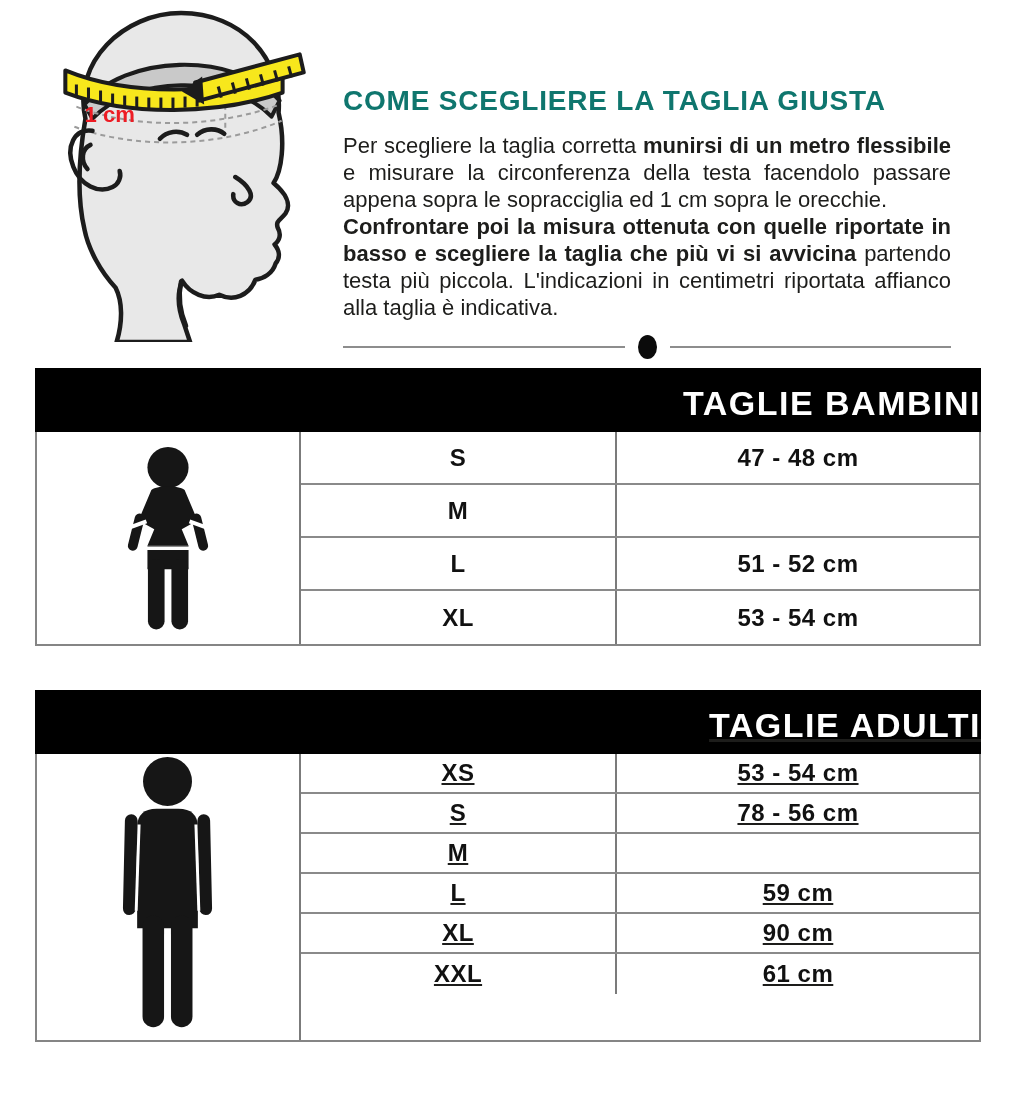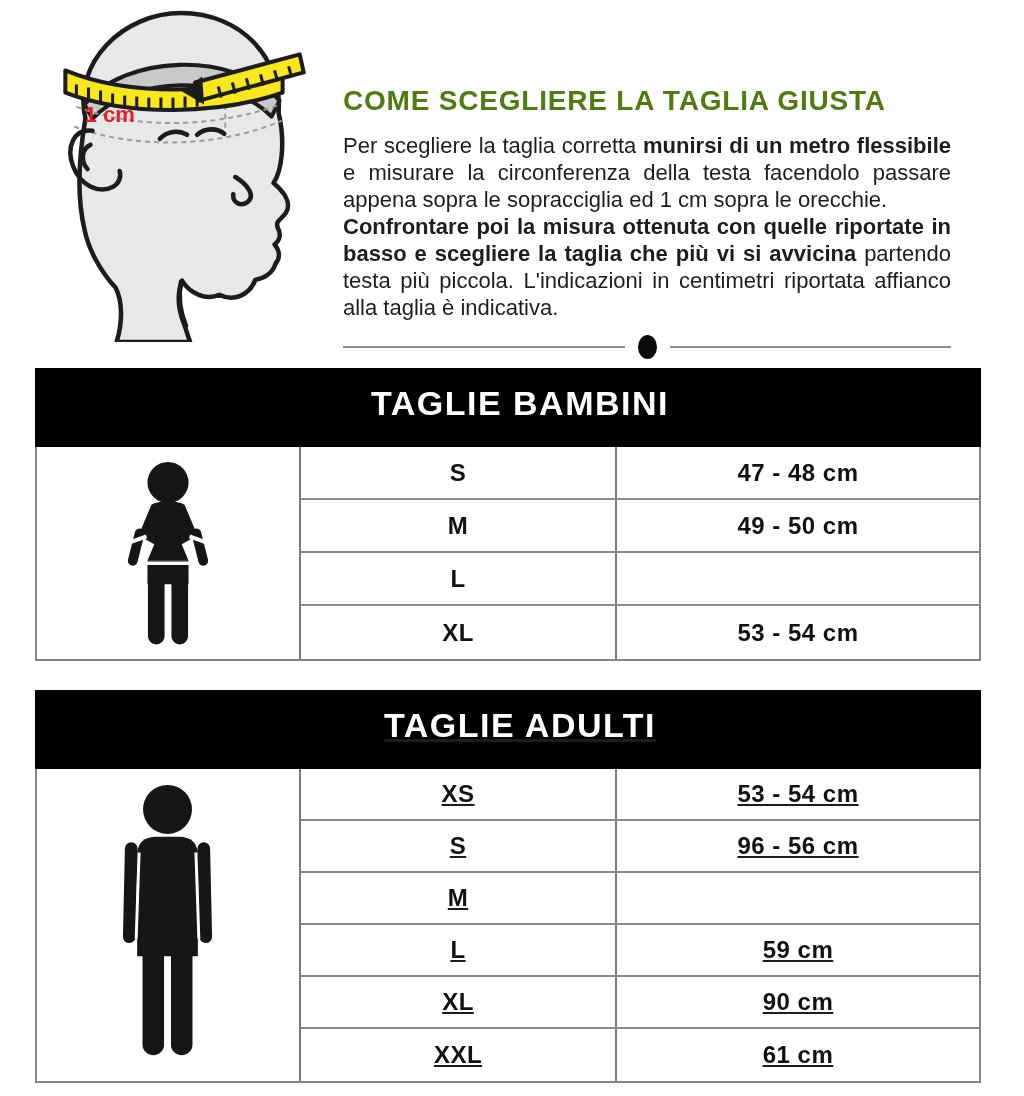--- a/index.html
+++ b/index.html
@@ -23,21 +23,21 @@
   .intro {
     position: absolute;
     left: 343px; top: 84px;
     width: 608px;
   }
   .intro h1 {
     font-size: 28px;
     line-height: 34px;
     font-weight: bold;
     letter-spacing: 0.8px;
-    color: #4d7c0f;
+    color: #0f766e;
     white-space: nowrap;
     margin-bottom: 14px;
   }
   .intro p {
     font-size: 22px;
     line-height: 27px;
     text-align: justify;
     color: #1d1d1b;
   }
   .intro p b { font-weight: bold; }
@@ -61,23 +61,23 @@
     position: absolute;
     left: 35px;
     width: 946px;
   }
   .size-table.bambini { top: 368px; }
   .size-table.adulti  { top: 690px; text-decoration: underline; }
 
   .size-table header {
     background: #000000;
     color: #ffffff;
-    height: 79px;
+    height: 64px;
     line-height: 70px;
-    text-align: center;
+    text-align: right;
     font-size: 34px;
     font-weight: bold;
     letter-spacing: 1.5px;
     padding-left: 24px;
   }
   .t-body {
     display: flex;
     border: 2px solid #858585;
     border-top: none;
     background: #ffffff;
@@ -88,21 +88,21 @@
     align-items: center;
     justify-content: center;
     border-right: 2px solid #7b7b7b;
   }
   .rows { flex: 1; display: flex; flex-direction: column; }
   .row {
     display: flex;
     border-bottom: 2px solid #8a8a8a;
   }
   .bambini .row { height: 53px; }
-  .adulti  .row { height: 52px; }
+  .adulti  .row { height: 40px; }
   .row:last-child { border-bottom: none; }
   .cell {
     display: flex;
     align-items: center;
     justify-content: center;
     font-size: 24px;
     font-weight: bold;
     letter-spacing: 0.5px;
     color: #111111;
   }
@@ -204,24 +204,24 @@
         </g>
       </svg>
     </div>
     <div class="rows">
       <div class="row">
         <div class="cell size">S</div>
         <div class="cell range">47 - 48 cm</div>
       </div>
       <div class="row">
         <div class="cell size">M</div>
-        <div class="cell range">49 - 50 cm</div>
       </div>
       <div class="row">
         <div class="cell size">L</div>
+        <div class="cell range">51 - 52 cm</div>
       </div>
       <div class="row">
         <div class="cell size">XL</div>
         <div class="cell range">53 - 54 cm</div>
       </div>
     </div>
   </div>
 </section>
 
 <section class="size-table adulti">
@@ -242,21 +242,21 @@
         </g>
       </svg>
     </div>
     <div class="rows">
       <div class="row">
         <div class="cell size">XS</div>
         <div class="cell range">53 - 54 cm</div>
       </div>
       <div class="row">
         <div class="cell size">S</div>
-        <div class="cell range">96 - 56 cm</div>
+        <div class="cell range">78 - 56 cm</div>
       </div>
       <div class="row">
         <div class="cell size">M</div>
       </div>
       <div class="row">
         <div class="cell size">L</div>
         <div class="cell range">59 cm</div>
       </div>
       <div class="row">
         <div class="cell size">XL</div>

